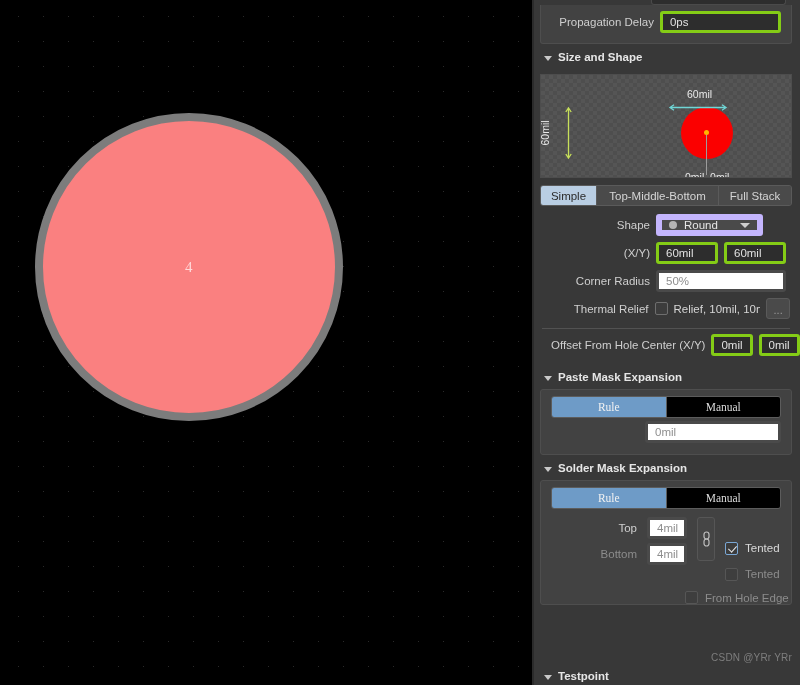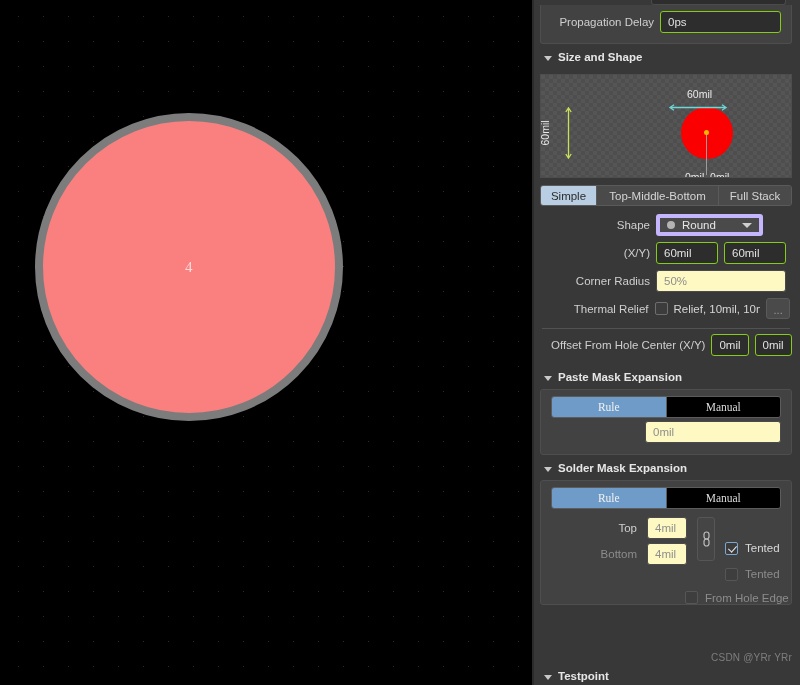--- a/index.html
+++ b/index.html
@@ -80,30 +80,30 @@
   .row-lbl {
     text-align: right;
     color: #cfcfcf;
     font-size: 11.5px;
     white-space: nowrap;
   }
   .lbl-w { width: 108px; }
 
   .field {
     background: #2d2d2d;
-    border: 1px solid #84cc16;
+    border: 3px solid #84cc16;
     border-radius: 3px;
     height: 22px;
     line-height: 20px;
     padding: 0 7px;
     color: #e0e0e0;
     font-size: 11.5px;
     display: flex; align-items: center;
   }
-  .field.ghost { background: #fef9c3; color: #8e8e8e; border-color:#4a4a4a;}
+  .field.ghost { background: #ffffff; color: #8e8e8e; border-color:#4a4a4a;}
 
   
   #top-card {
     background: #424242;
     border: 1px solid #4e4e4e;
     border-top: none;
     border-radius: 0 0 3px 3px;
     margin: 0 8px;
     padding-bottom: 7px;
   }
@@ -167,21 +167,21 @@
   }
   .tab:last-child { border-right: none; }
   .tab.active { background: #b9cee3; color: #2b2b2b; }
   .tab.w-simple { flex: 0 0 56px; }
   .tab.w-full { flex: 0 0 72px; }
 
   
   .select {
     position: relative;
     background: #4a4a4a;
-    border: 4px solid #c4b5fd;
+    border: 6px solid #c4b5fd;
     border-radius: 3px;
     height: 22px;
     display: flex; align-items: center; gap: 7px;
     padding: 0 7px;
     color: #e6e6e6; font-size: 11.5px;
     width: 107px;
   }
   .sel-dot { width: 8px; height: 8px; border-radius: 50%; background: #b4b4b4; }
   .caret {
     position: absolute; right: 7px;

